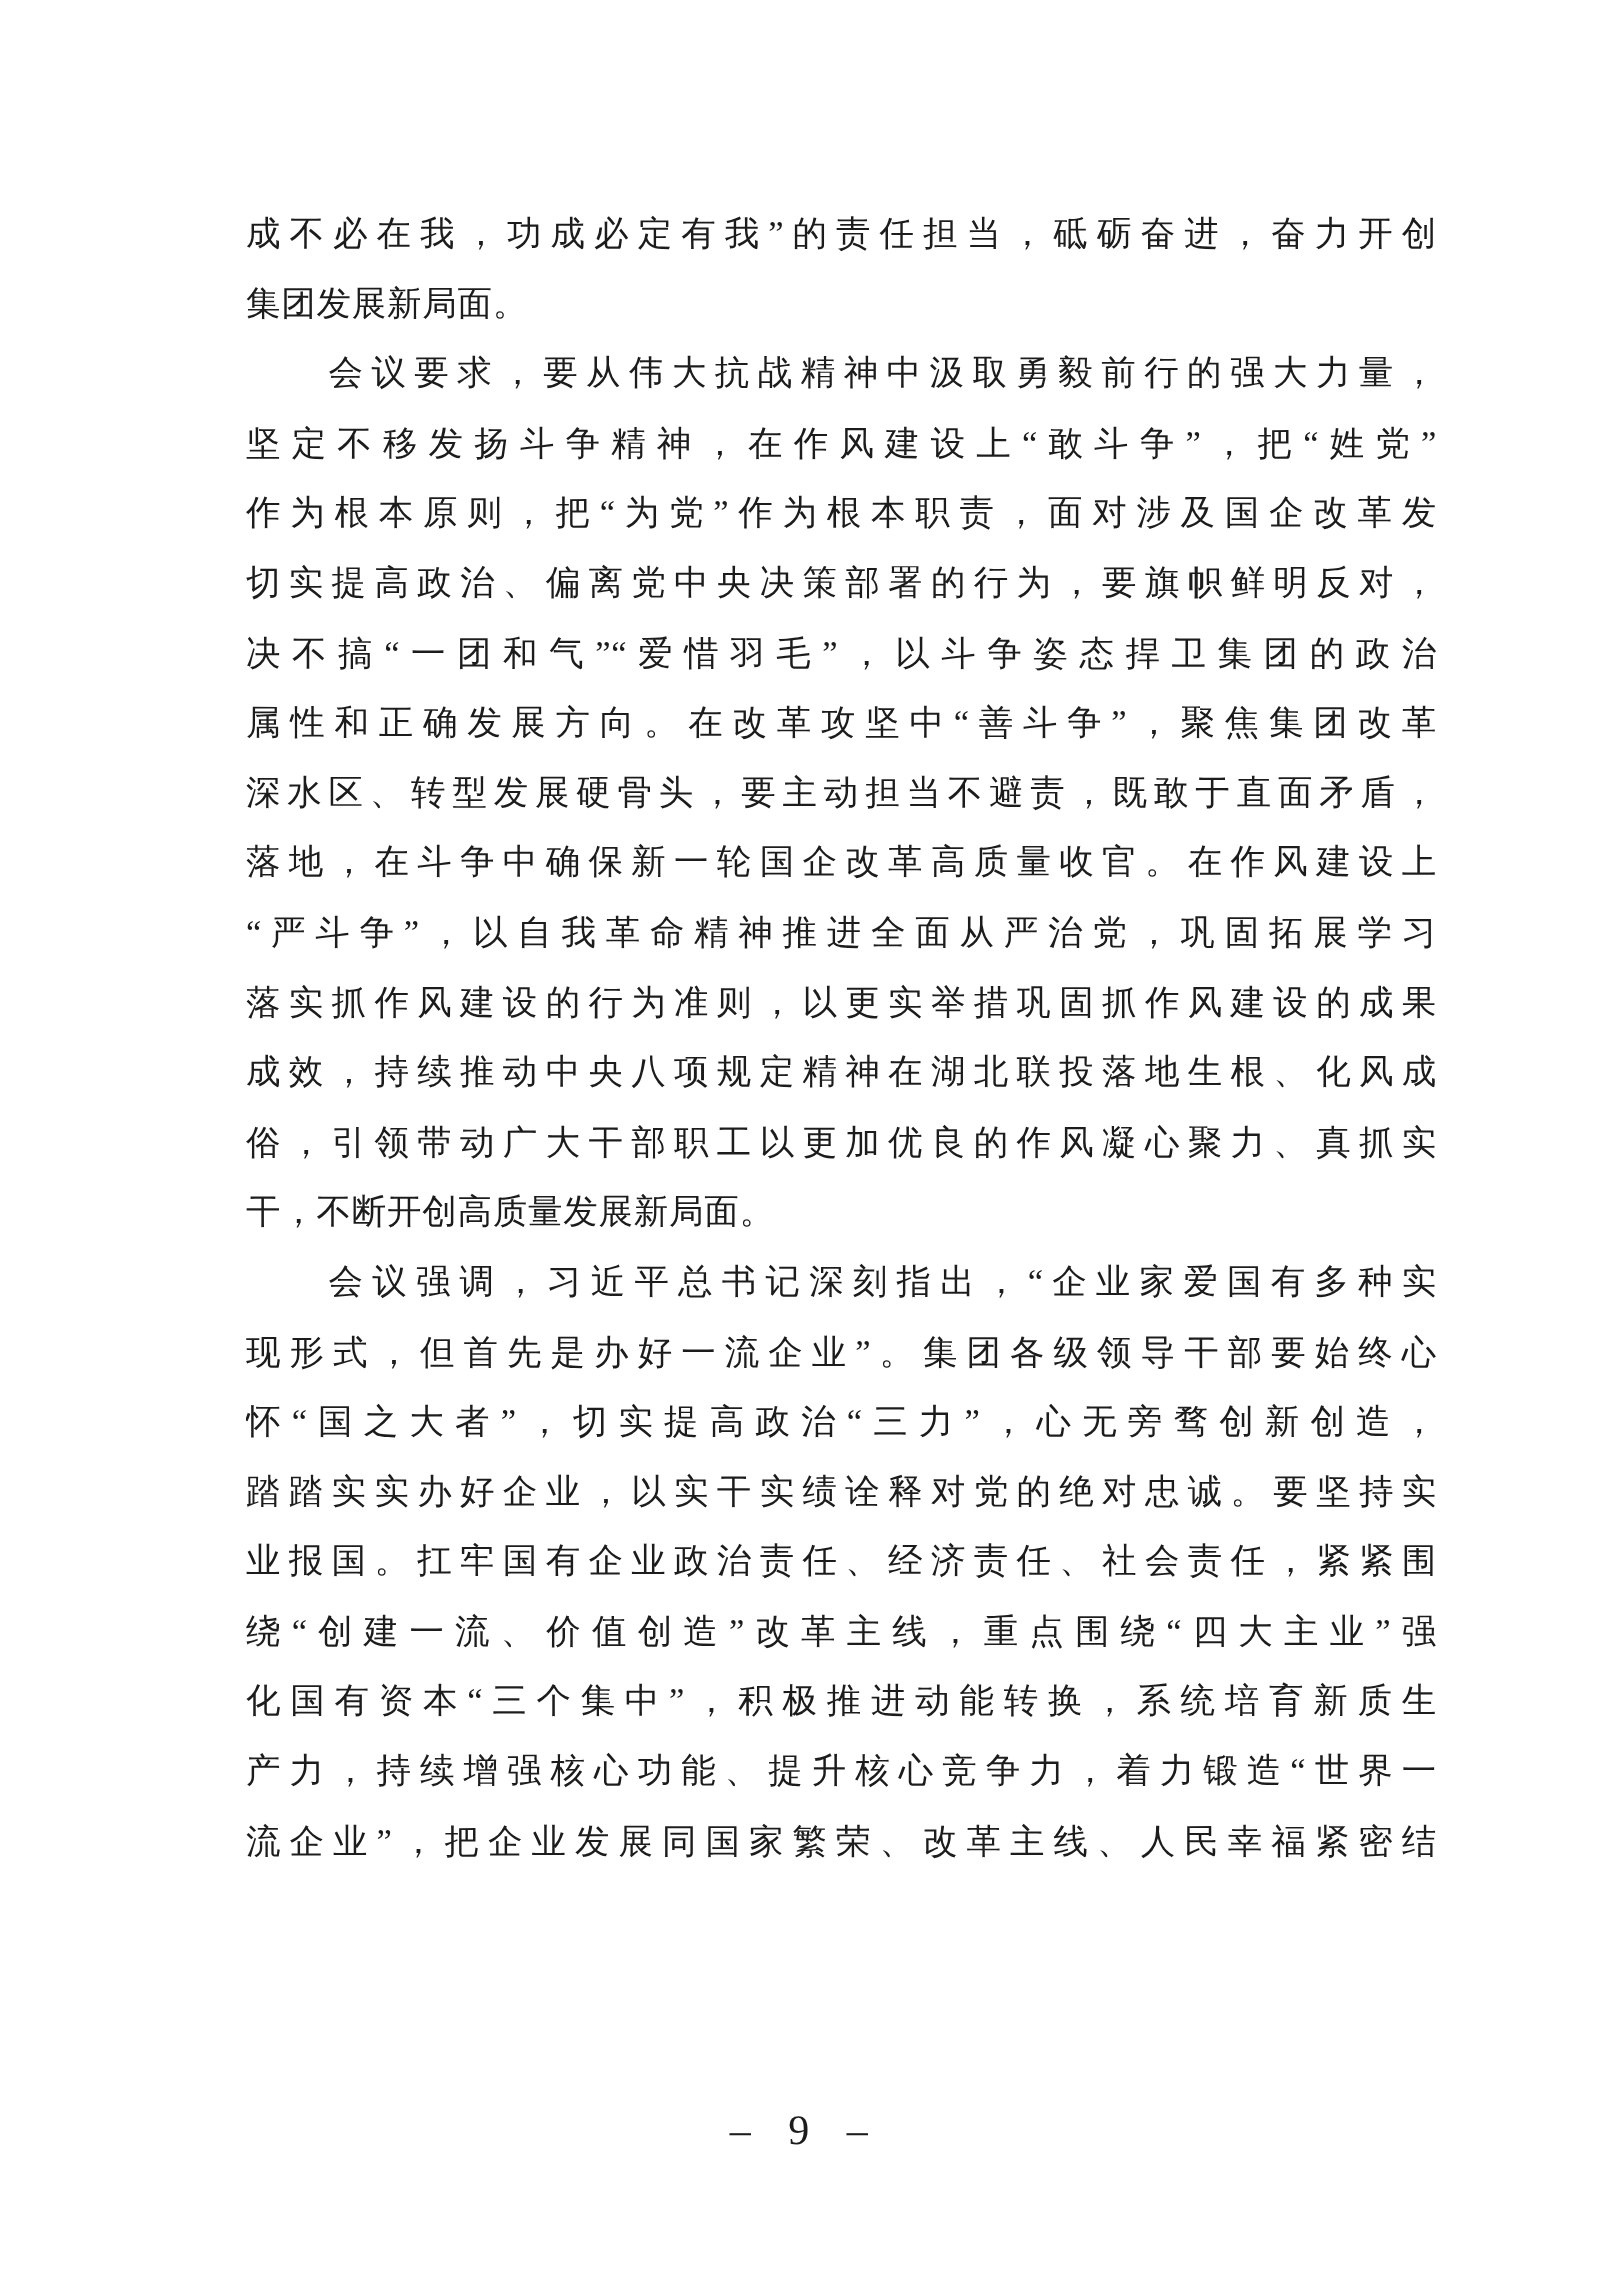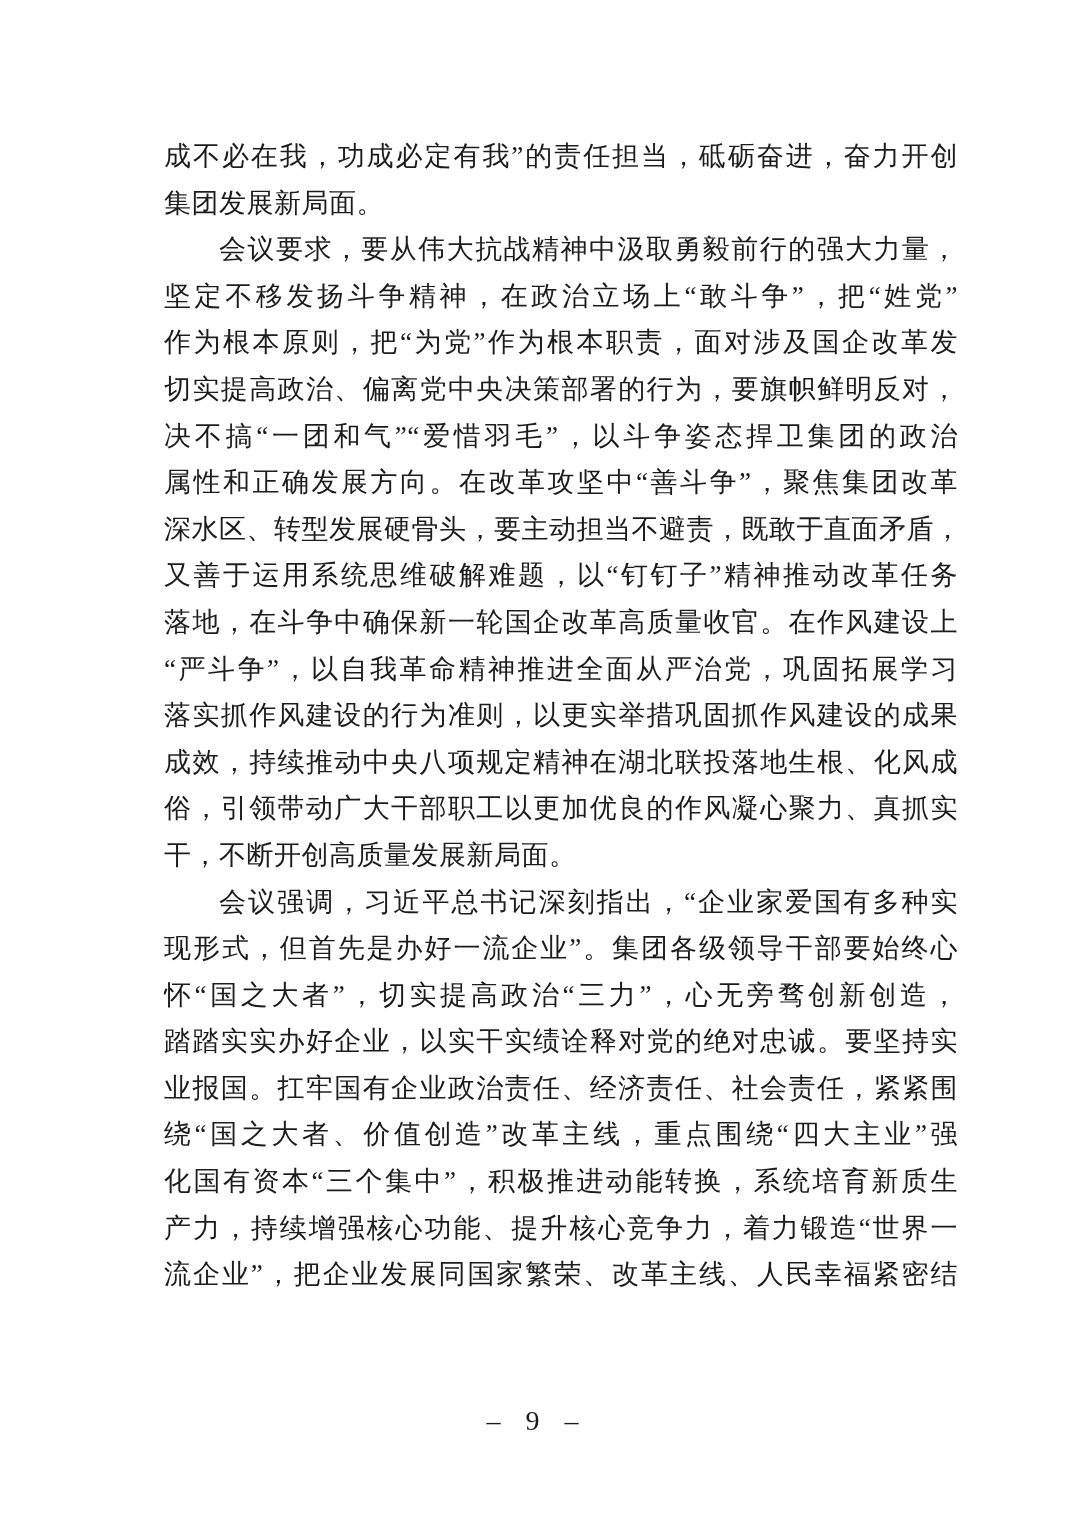--- a/index.html
+++ b/index.html
@@ -23,21 +23,21 @@
   }
   .text-block {
     position: absolute;
     left: 164px;
     top: 133px;
     width: 794px;
   }
   .line {
     height: 46.6px;
     line-height: 46.6px;
-    font-size: 27px;
+    font-size: 23px;
     color: #1c1c1c;
     text-align: justify;
     text-align-last: justify;
     overflow: hidden;
     white-space: nowrap;
     letter-spacing: 0.5px;
   }
   .line.para-end {
     text-align: center;
     text-align-last: left;
@@ -58,39 +58,38 @@
 </style>
 </head>
 <body>
 
 <div class="page">
 
   <div class="text-block">
     <div class="line">成不必在我，功成必定有我”的责任担当，砥砺奋进，奋力开创</div>
     <div class="line para-end">集团发展新局面。</div>
     <div class="line indent">会议要求，要从伟大抗战精神中汲取勇毅前行的强大力量，</div>
-    <div class="line">坚定不移发扬斗争精神，在政治立场上“敢斗争”，把“姓党”</div>
+    <div class="line">坚定不移发扬斗争精神，在作风建设上“敢斗争”，把“姓党”</div>
     <div class="line">作为根本原则，把“为党”作为根本职责，面对涉及国企改革发</div>
     <div class="line">切实提高政治、偏离党中央决策部署的行为，要旗帜鲜明反对，</div>
     <div class="line">决不搞“一团和气”“爱惜羽毛”，以斗争姿态捍卫集团的政治</div>
     <div class="line">属性和正确发展方向。在改革攻坚中“善斗争”，聚焦集团改革</div>
     <div class="line">深水区、转型发展硬骨头，要主动担当不避责，既敢于直面矛盾，</div>
-    <div class="line">又善于运用系统思维破解难题，以“钉钉子”精神推动改革任务</div>
     <div class="line">落地，在斗争中确保新一轮国企改革高质量收官。在作风建设上</div>
     <div class="line">“严斗争”，以自我革命精神推进全面从严治党，巩固拓展学习</div>
     <div class="line">落实抓作风建设的行为准则，以更实举措巩固抓作风建设的成果</div>
     <div class="line">成效，持续推动中央八项规定精神在湖北联投落地生根、化风成</div>
     <div class="line">俗，引领带动广大干部职工以更加优良的作风凝心聚力、真抓实</div>
     <div class="line para-end">干，不断开创高质量发展新局面。</div>
     <div class="line indent">会议强调，习近平总书记深刻指出，“企业家爱国有多种实</div>
     <div class="line">现形式，但首先是办好一流企业”。集团各级领导干部要始终心</div>
     <div class="line">怀“国之大者”，切实提高政治“三力”，心无旁骛创新创造，</div>
     <div class="line">踏踏实实办好企业，以实干实绩诠释对党的绝对忠诚。要坚持实</div>
     <div class="line">业报国。扛牢国有企业政治责任、经济责任、社会责任，紧紧围</div>
-    <div class="line">绕“国之大者、价值创造”改革主线，重点围绕“四大主业”强</div>
+    <div class="line">绕“创建一流、价值创造”改革主线，重点围绕“四大主业”强</div>
     <div class="line">化国有资本“三个集中”，积极推进动能转换，系统培育新质生</div>
     <div class="line">产力，持续增强核心功能、提升核心竞争力，着力锻造“世界一</div>
     <div class="line">流企业”，把企业发展同国家繁荣、改革主线、人民幸福紧密结</div>
   </div>
 
   <div class="footer">– 9 –</div>
 
 </div>
 
 </body></html>

